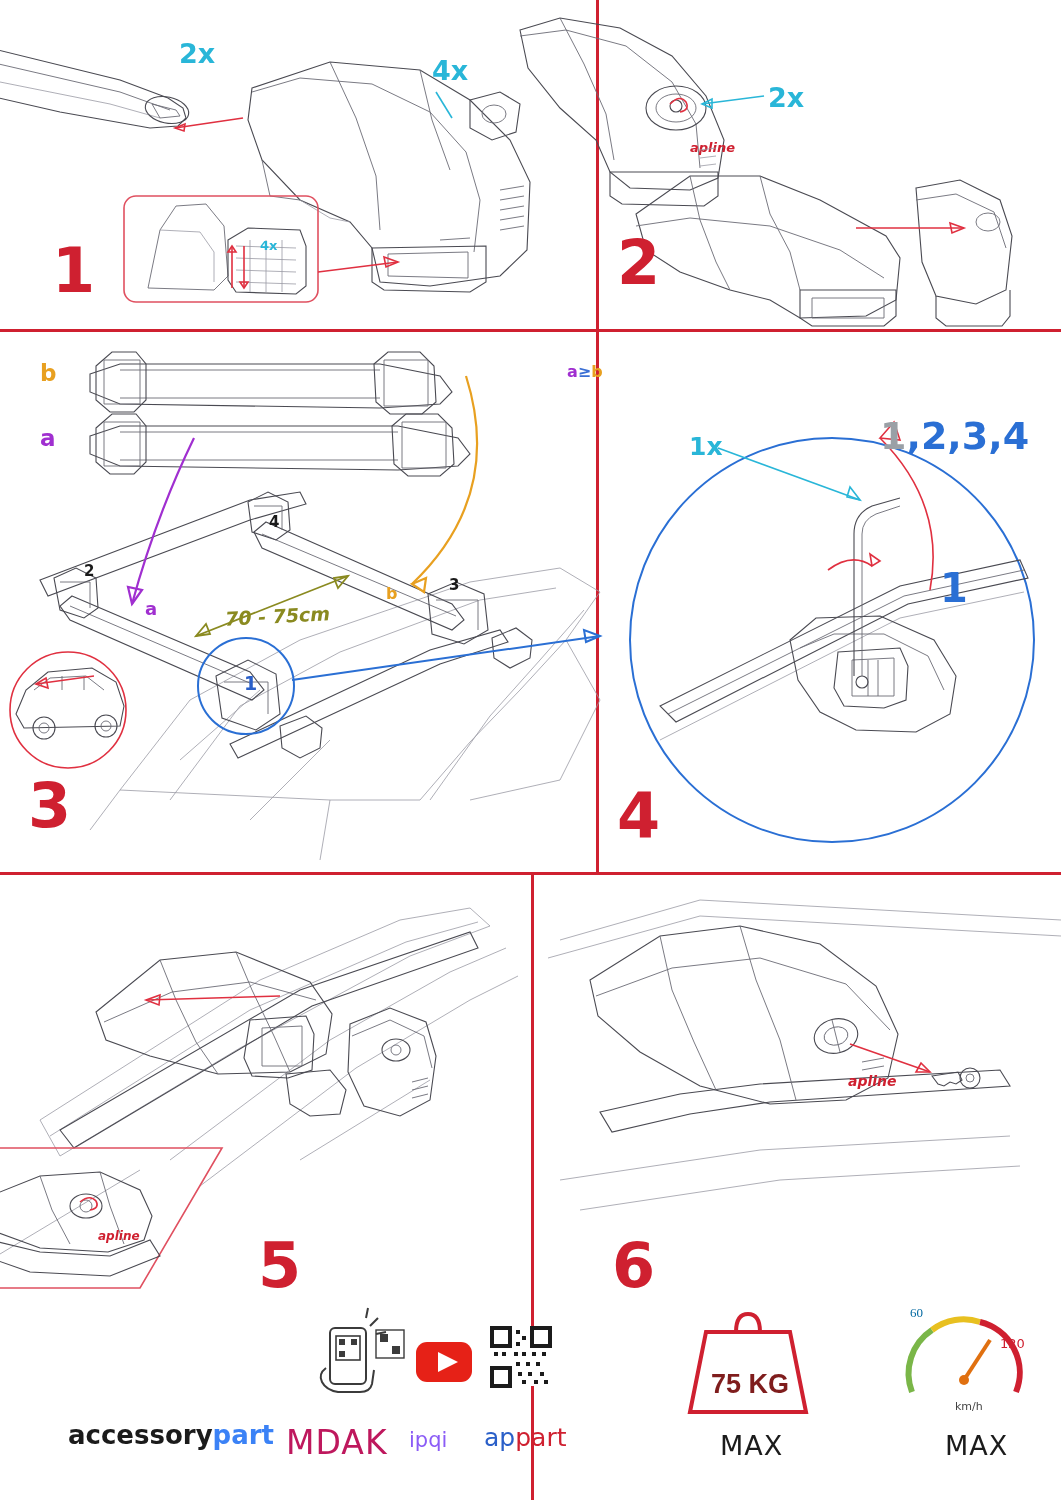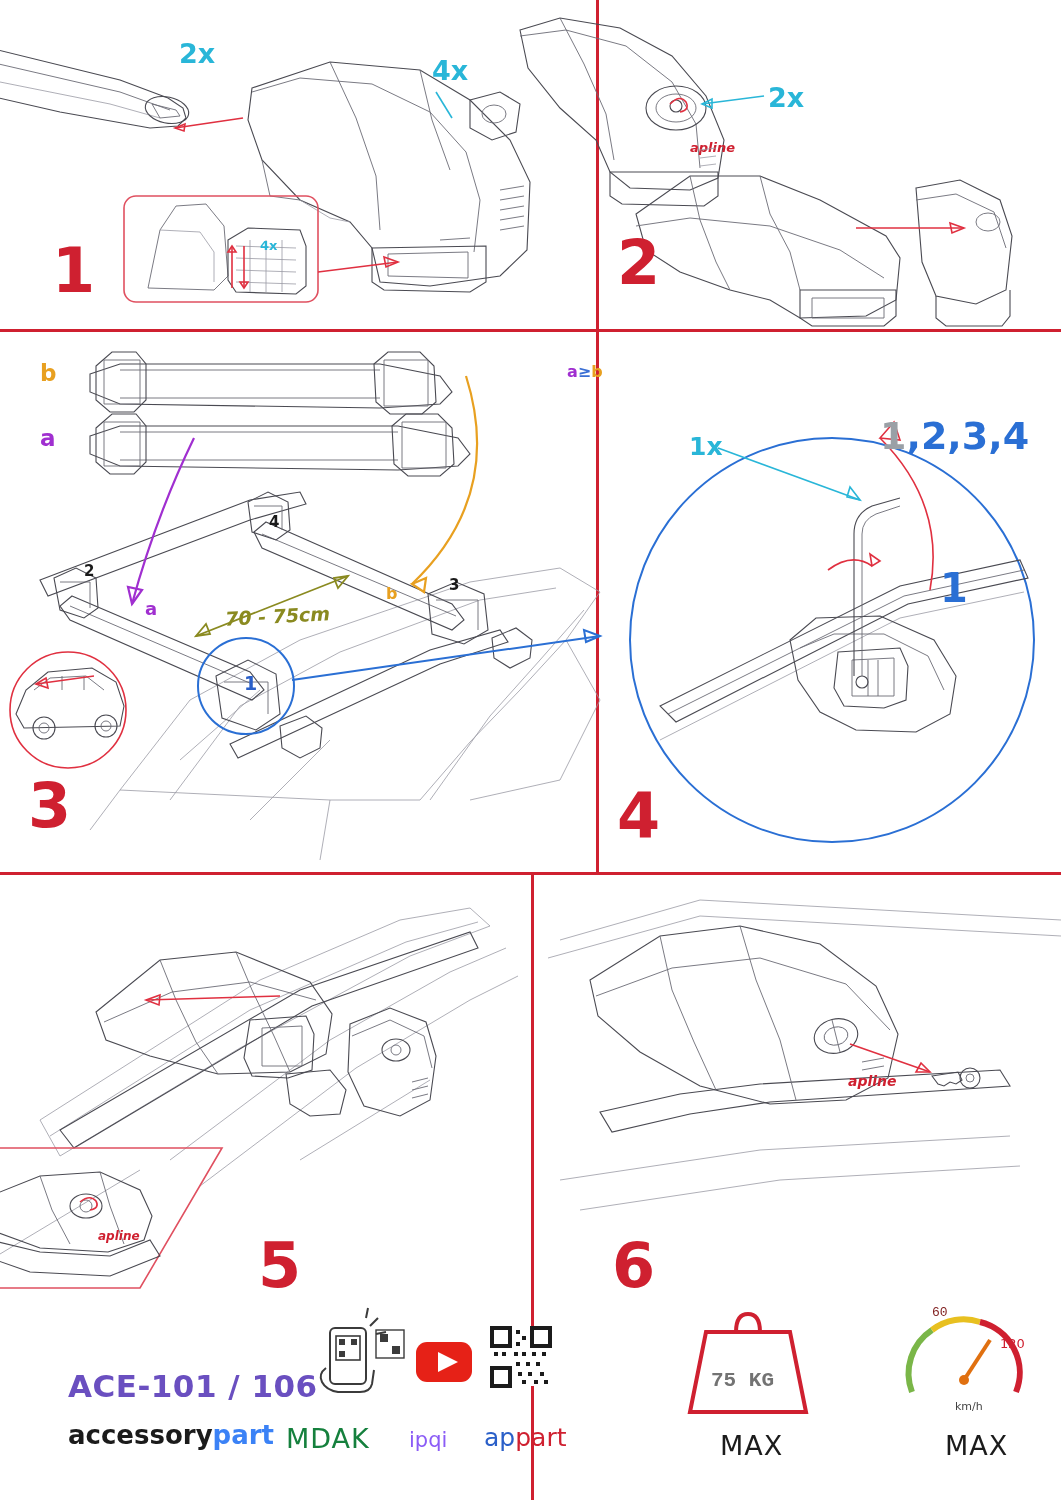--- a/index.html
+++ b/index.html
@@ -152,22 +152,22 @@
     font-size: 26px;
     color: #1b1b1b;
   }
   .brand-accessorypart .part { color: #3b82f6; }
 
   .brand-mdak {
     position: absolute;
     left: 286px; top: 1423px;
     font-family: "DejaVu Sans", sans-serif;
     font-weight: 400;
-    font-size: 27px;
-    color: #15803d;
+    font-size: 33px;
+    color: #be185d;
     letter-spacing: 1px;
   }
   .brand-ipqi {
     position: absolute;
     left: 409px; top: 1428px;
     font-family: "DejaVu Sans", sans-serif;
     font-size: 21px;
     color: #8b5cf6;
   }
   .brand-apline {
@@ -185,38 +185,38 @@
     font-size: 27px;
     color: #1b1b1b;
     letter-spacing: 1px;
   }
   .max-weight { left: 720px; top: 1430px; }
   .max-speed  { left: 945px; top: 1430px; }
 
   .weight-value {
     position: absolute;
     left: 711px; top: 1369px;
-    font-family: Liberation Mono, monospace;
-    font-weight: 700;
-    font-size: 21px;
-    color: #737373;
+    font-family: Liberation Sans, sans-serif;
+    font-weight: 700;
+    font-size: 27px;
+    color: #7f1d1d;
   }
   .speed-unit {
     position: absolute;
     left: 955px; top: 1400px;
     font-family: "DejaVu Sans", sans-serif;
     font-size: 11px;
     color: #444;
   }
   .speed-min {
     position: absolute;
-    left: 932px; top: 1305px;
-    font-family: Liberation Mono, monospace;
+    left: 910px; top: 1305px;
+    font-family: Liberation Serif, serif;
     font-size: 13px;
-    color: #7f1d1d;
+    color: #0369a1;
   }
   .speed-max {
     position: absolute;
     left: 1000px; top: 1336px;
     font-family: "DejaVu Sans", sans-serif;
     font-size: 13px;
     color: #cf2030;
   }
 
   svg { position: absolute; left: 0; top: 0; overflow: visible; }
@@ -494,21 +494,20 @@
 
     <path class="ln" d="M932,1076 L958,1072 L962,1080 L956,1084 L950,1082 L944,1086 L938,1084 Z"></path>
     <circle class="ln" cx="970" cy="1078" r="10"></circle>
     <circle class="ln2" cx="970" cy="1078" r="4"></circle>
 
     <path class="red" d="M850,1044 L930,1072"></path>
     <path class="red" d="M930,1072 l-14,0 l5,-9 Z" fill="#e03040" stroke="none"></path>
   </svg>
   <div class="step-num sn6">6</div>
 
-  <div class="model-code">ACE-101 / 106</div>
   <div class="brand-accessorypart"><span>accessory</span><span class="part">part</span></div>
   <div class="brand-mdak">MDAK</div>
   <div class="brand-ipqi">ipqi</div>
   <div class="brand-apline"><span>ap</span><span class="line">part</span></div>
 
   <svg width="1061" height="1500">
 
     <g>
       <rect x="330" y="1328" width="36" height="56" rx="5" fill="none" stroke="#3b3b3b" stroke-width="2"></rect>
       <rect x="336" y="1336" width="24" height="24" fill="none" stroke="#3b3b3b" stroke-width="1.6"></rect>

